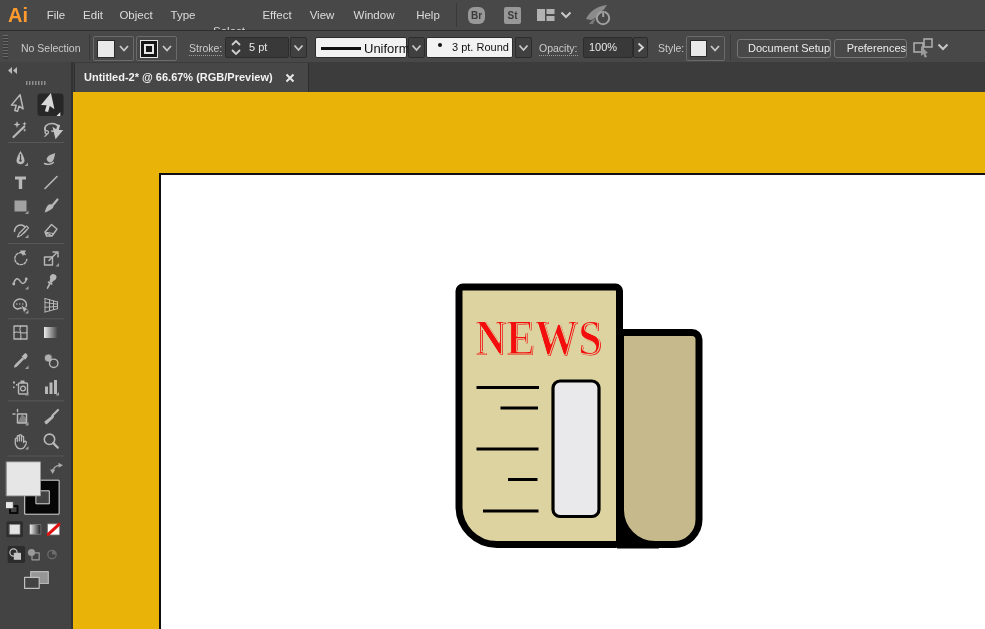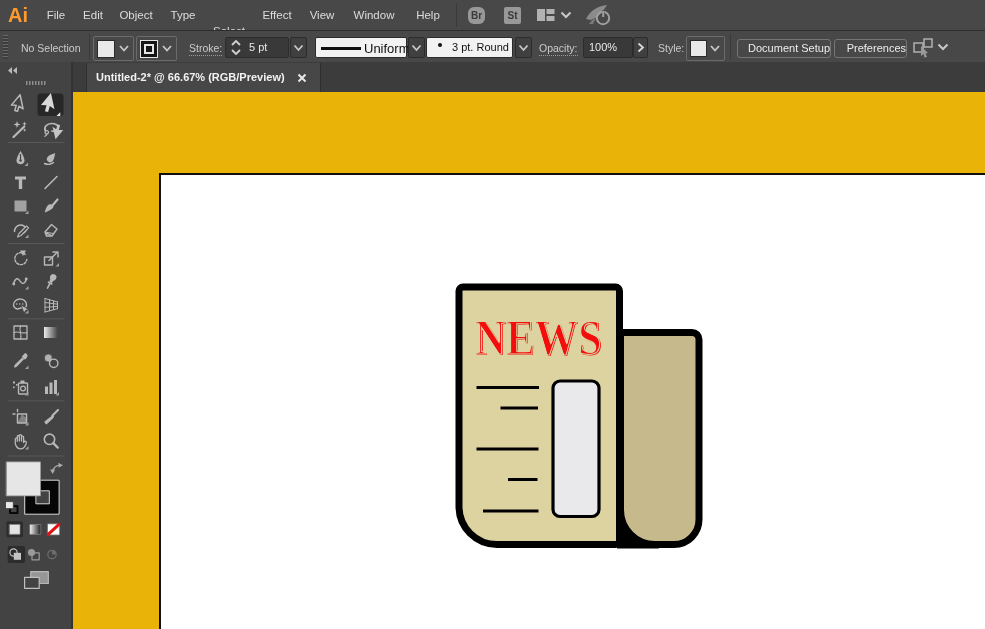--- a/index.html
+++ b/index.html
@@ -28,21 +28,21 @@
   .whitefield{position:absolute;top:6px;height:21px;background:#f2f2f2;
               border:1px solid #2c2c2c;border-radius:2px;box-sizing:border-box;}
   .chevbtn{position:absolute;top:6px;width:17px;height:21px;background:#404040;
            border:1px solid #2c2c2c;border-radius:2px;box-sizing:border-box;}
   .vsep{position:absolute;top:3px;width:1px;height:26px;background:#3a3a3a;}
   .pbtn{position:absolute;top:8px;height:17px;border:1px solid #757575;
         border-radius:3px;font-size:11px;color:#ececec;text-align:right;
         line-height:16px;}
   
   #tabstrip{left:0;top:62px;width:985px;height:30px;background:#3c3c3c;}
-  #tab{position:absolute;left:86px;top:1px;width:233px;height:29px;background:#474747;
+  #tab{position:absolute;left:74px;top:1px;width:233px;height:29px;background:#474747;
        border-left:1px solid #2e2e2e;border-right:1px solid #2e2e2e;}
   #tabtext{position:absolute;left:9px;top:8px;font-size:11px;font-weight:bold;color:#f2f2f2;}
   
   #toolpanel{left:0;top:62px;width:71px;height:567px;background:#434343;
              border-right:2px solid #333333;}
   
   #canvas{left:73px;top:92px;width:912px;height:537px;background:#eab308;}
   #artboard{position:absolute;left:86px;top:81px;right:0;bottom:0;background:#ffffff;
             border-top:2px solid #101010;border-left:2px solid #101010;}
 </style>

